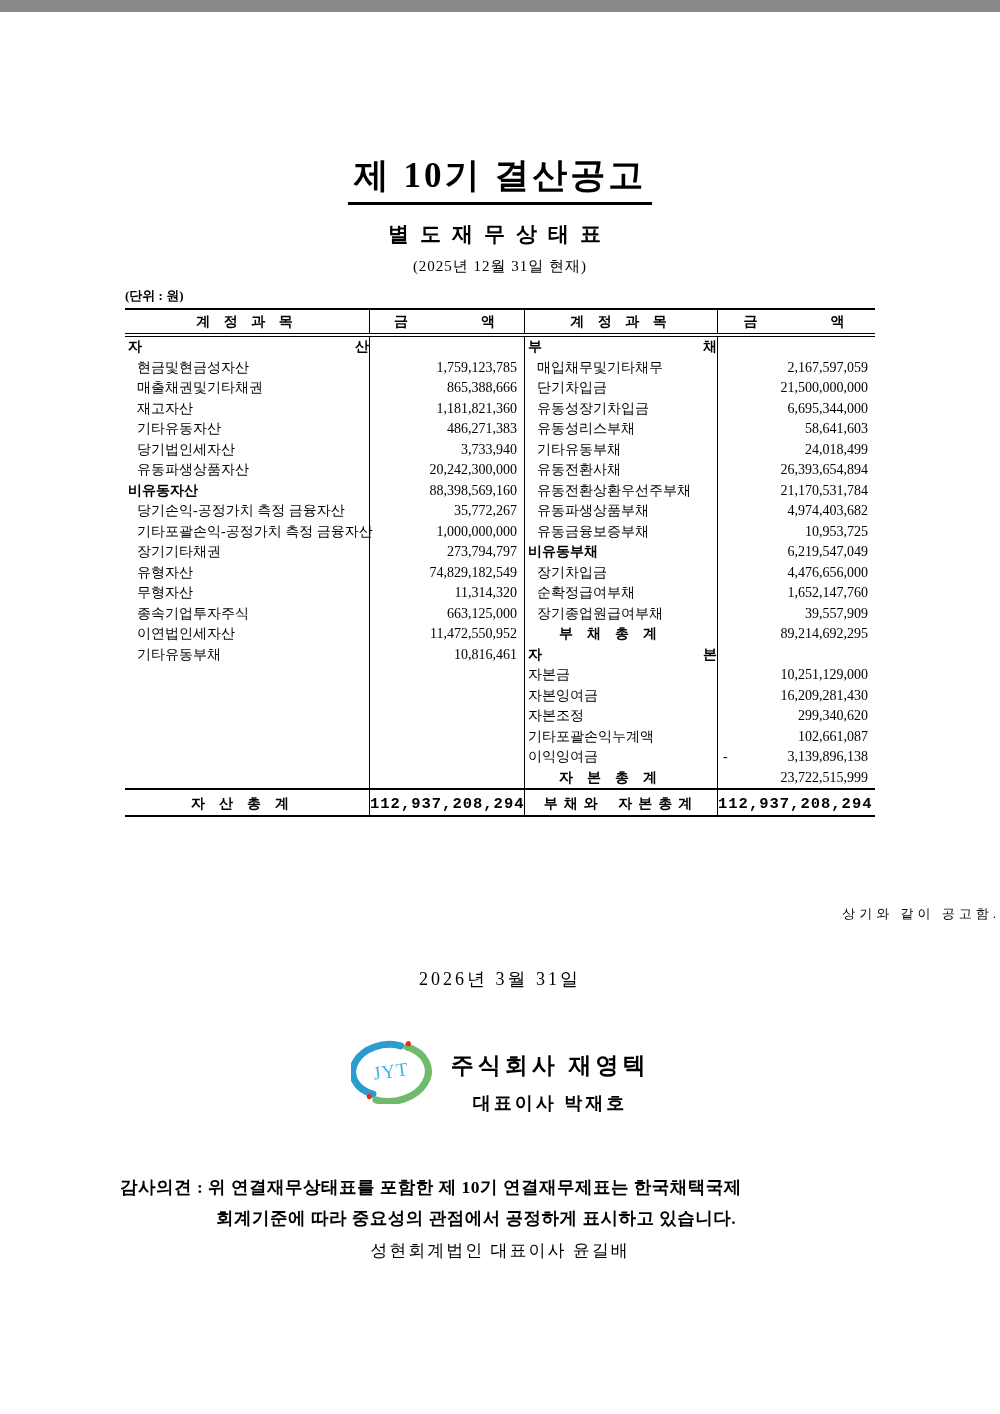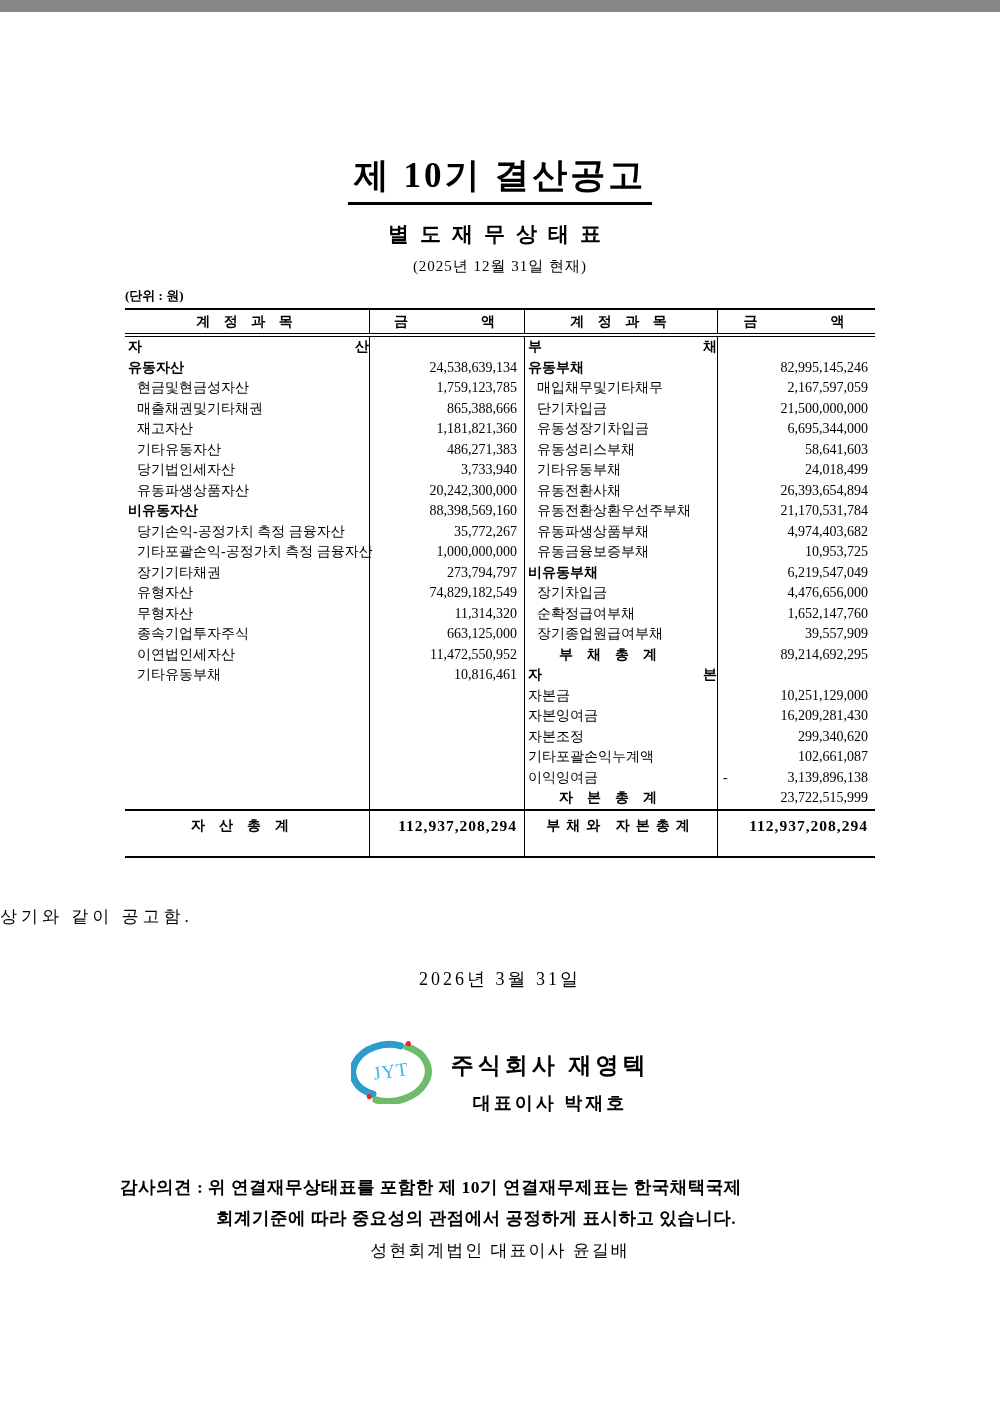--- a/index.html
+++ b/index.html
@@ -35,25 +35,25 @@
   .amt{text-align:right;padding-right:7px;position:relative;}
   .neg{position:absolute;left:5px;top:0;}
   .st-item{padding-left:12px;}
   .st-item0{padding-left:3px;}
   .st-h1{font-weight:700;}
   .st-section{font-weight:700;display:flex;justify-content:space-between;}
   .st-total{font-weight:700;letter-spacing:14px;padding-left:34px;}
   .st-gtotal{font-weight:700;letter-spacing:14px;text-align:center;padding-left:0;}
   .st-gtotal2{font-weight:700;letter-spacing:6px;text-align:center;padding-left:0;}
   .trow.grand{border-top:2px solid #000;}
-  .trow.grand .cell{height:45px;line-height:29px;}
+  .trow.grand .cell{height:25px;line-height:29px;font-family:Liberation Mono, monospace;}
   .trow.grand .amt{font-weight:700;font-size:15.5px;letter-spacing:1px;}
   
-  .notice{position:absolute;top:893px;left:0;width:100%;text-align:left;
-    font-size:17px;letter-spacing:4px;}
+  .notice{position:absolute;top:893px;left:0;width:100%;text-align:right;
+    font-size:13px;letter-spacing:4px;}
   .ann-date{position:absolute;top:955px;left:0;width:100%;text-align:center;
     font-size:18px;letter-spacing:3px;}
   .company-row{position:absolute;top:1028px;left:0;width:100%;
     display:flex;justify-content:center;align-items:flex-start;gap:14px;}
   .logo-box{width:86px;height:64px;flex:0 0 auto;}
   .company-texts{padding-top:10px;text-align:center;}
   .company-name{font-size:23px;font-weight:700;letter-spacing:4px;}
   .ceo-name{font-size:18px;font-weight:700;letter-spacing:3px;margin-top:10px;}
   .audit{position:absolute;top:1160px;left:120px;width:770px;
     font-size:17.5px;font-weight:600;line-height:31px;letter-spacing:0.5px;}
@@ -87,26 +87,20 @@
             <span>산</span>
           </div>
           <div class="cell amt b2 left-col"><span></span></div>
           <div class="cell name b3 right-col st-section">
             <span>부</span>
             <span>채</span>
           </div>
           <div class="cell amt  right-col"><span></span></div>
         </div>
         <div class="trow">
-          <div class="cell name b1 left-col st-h1">유동자산</div>
-          <div class="cell amt b2 left-col"><span>24,538,639,134</span></div>
-          <div class="cell name b3 right-col st-h1">유동부채</div>
-          <div class="cell amt  right-col"><span>82,995,145,246</span></div>
-        </div>
-        <div class="trow">
           <div class="cell name b1 left-col st-item">현금및현금성자산</div>
           <div class="cell amt b2 left-col"><span>1,759,123,785</span></div>
           <div class="cell name b3 right-col st-item">매입채무및기타채무</div>
           <div class="cell amt  right-col"><span>2,167,597,059</span></div>
         </div>
         <div class="trow">
           <div class="cell name b1 left-col st-item">매출채권및기타채권</div>
           <div class="cell amt b2 left-col"><span>865,388,666</span></div>
           <div class="cell name b3 right-col st-item">단기차입금</div>
           <div class="cell amt  right-col"><span>21,500,000,000</span></div>

